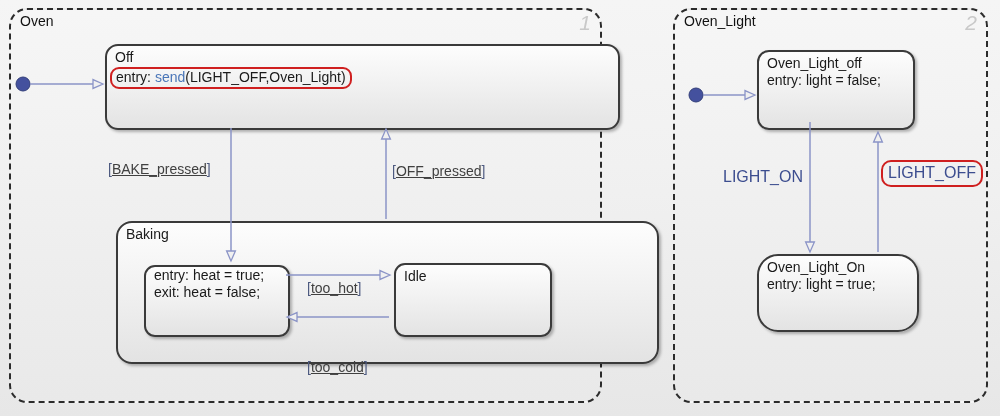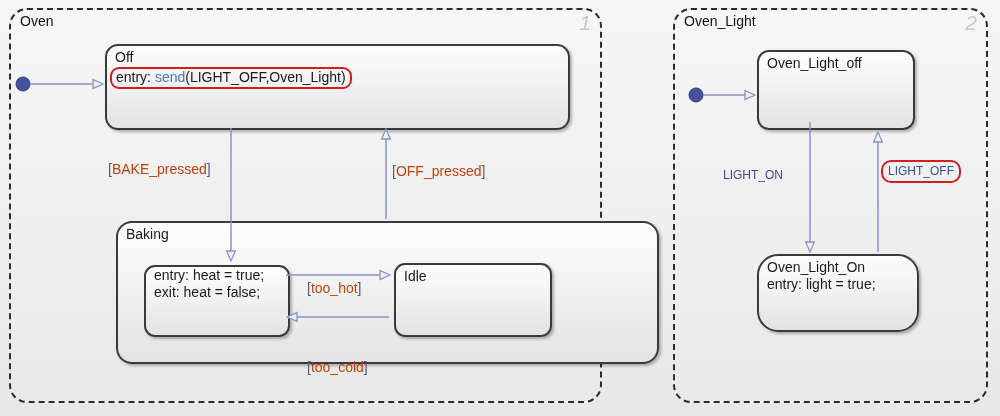--- a/index.html
+++ b/index.html
@@ -45,42 +45,42 @@
     padding:0 4px 1px 4px;
     border:2px solid #cf1f1f;
     border-radius:9px;
   }
   .kw{color:#4a76b8;}
   
   .cond-label{
     position:absolute;font-size:14px;white-space:nowrap;
   }
   .cond-label .br{color:#4d5a80;}
-  .cond-label .cond{color:#c2410c;}
+  .cond-label .cond{color:#404040;text-decoration:underline;}
   .event-label{
-    position:absolute;font-size:12px;white-space:nowrap;color:#3c4d8f;
+    position:absolute;font-size:16px;white-space:nowrap;color:#3c4d8f;
   }
   .red-box{
     display:inline-block;
     padding:2px 5px 3px 5px;
     border:2px solid #cf1f1f;
     border-radius:10px;
   }
   svg.overlay{position:absolute;inset:0;pointer-events:none;}
 </style>
 </head>
 <body>
 
 <div class="canvas">
 
   <div class="parallel" style="left:9px;top:8px;width:593px;height:395px;">
     <div class="ps-title">Oven</div>
     <div class="ps-order">1</div>
 
-    <div class="state" style="left:94px;top:34px;width:465px;height:86px;">
+    <div class="state" style="left:94px;top:34px;width:515px;height:86px;">
       <div class="st-title">Off</div>
       <div class="entry-highlight"><span>entry: </span><span class="kw">send</span><span>(LIGHT_OFF,Oven_Light)</span></div>
     </div>
 
     <div class="state" style="left:105px;top:211px;width:543px;height:143px;border-radius:16px;">
       <div class="st-title">Baking</div>
 
       <div class="state" style="left:26px;top:42px;width:146px;height:72px;border-radius:11px;">
         <div class="st-line">entry: heat = true;</div>
         <div class="st-line">exit: heat = false;</div>
@@ -91,20 +91,21 @@
       </div>
     </div>
   </div>
 
   <div class="parallel" style="left:673px;top:8px;width:315px;height:395px;">
     <div class="ps-title">Oven_Light</div>
     <div class="ps-order">2</div>
 
     <div class="state" style="left:82px;top:40px;width:158px;height:80px;border-radius:12px;">
       <div class="st-title">Oven_Light_off</div>
+      <div class="st-line">entry: light = false;</div>
     </div>
 
     <div class="state" style="left:82px;top:244px;width:162px;height:78px;border-radius:21px;">
       <div class="st-title">Oven_Light_On</div>
       <div class="st-line">entry: light = true;</div>
     </div>
   </div>
 
   <div class="cond-label" style="left:108px;top:161px;"><span class="br">[</span><span class="cond">BAKE_pressed</span><span class="br">]</span></div>
 

